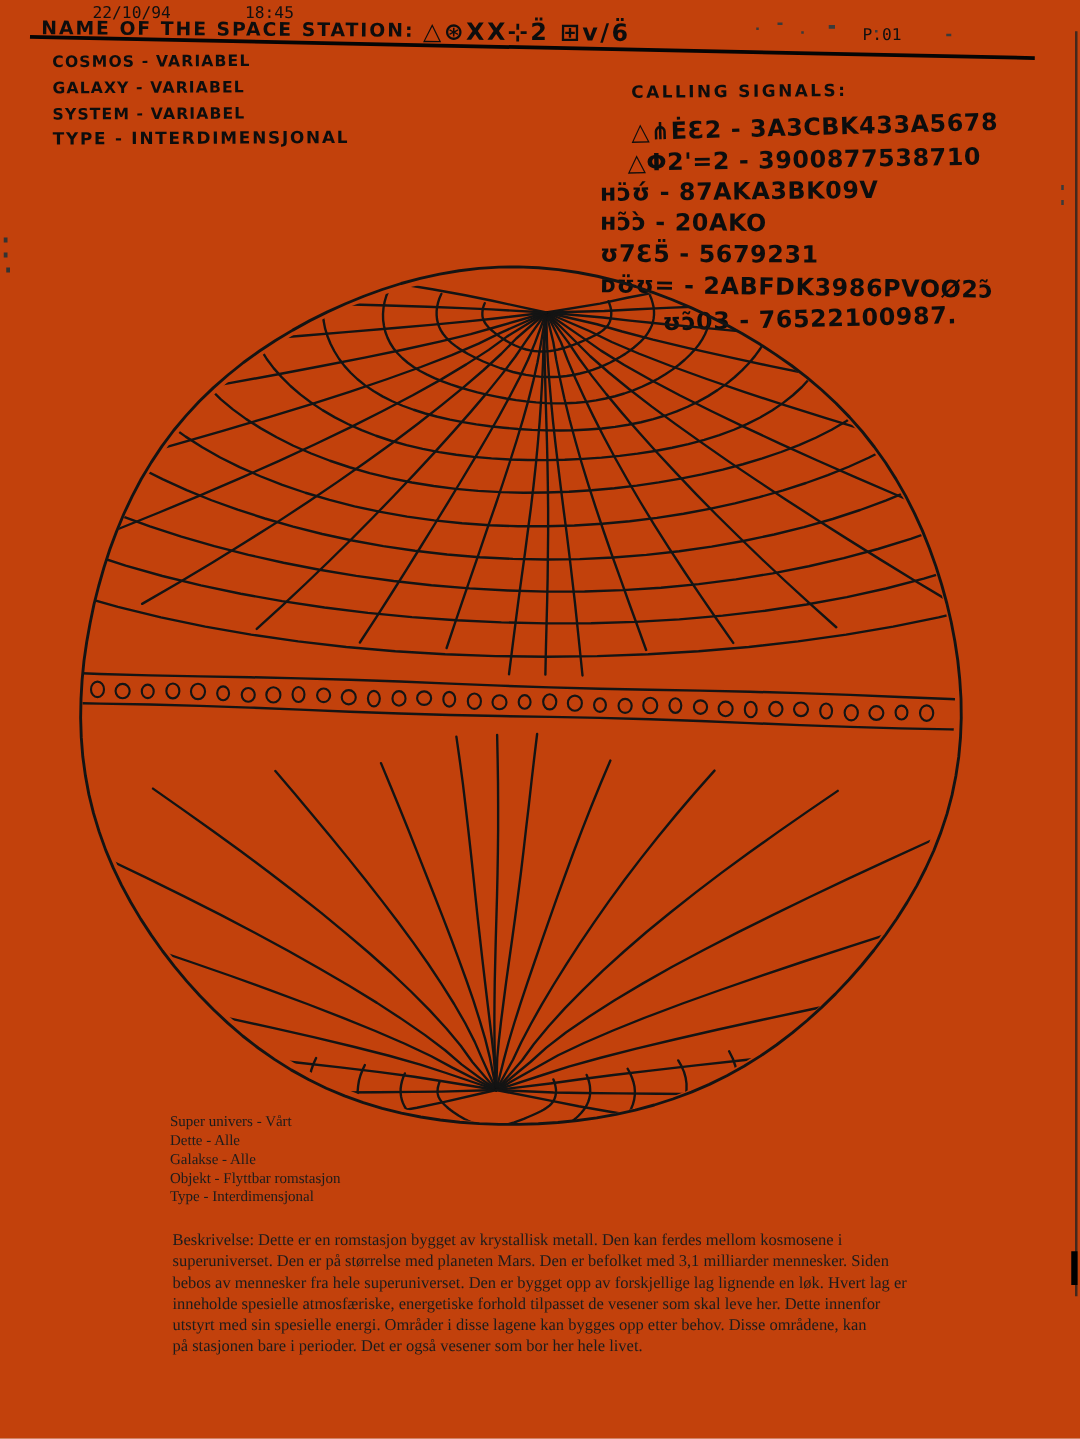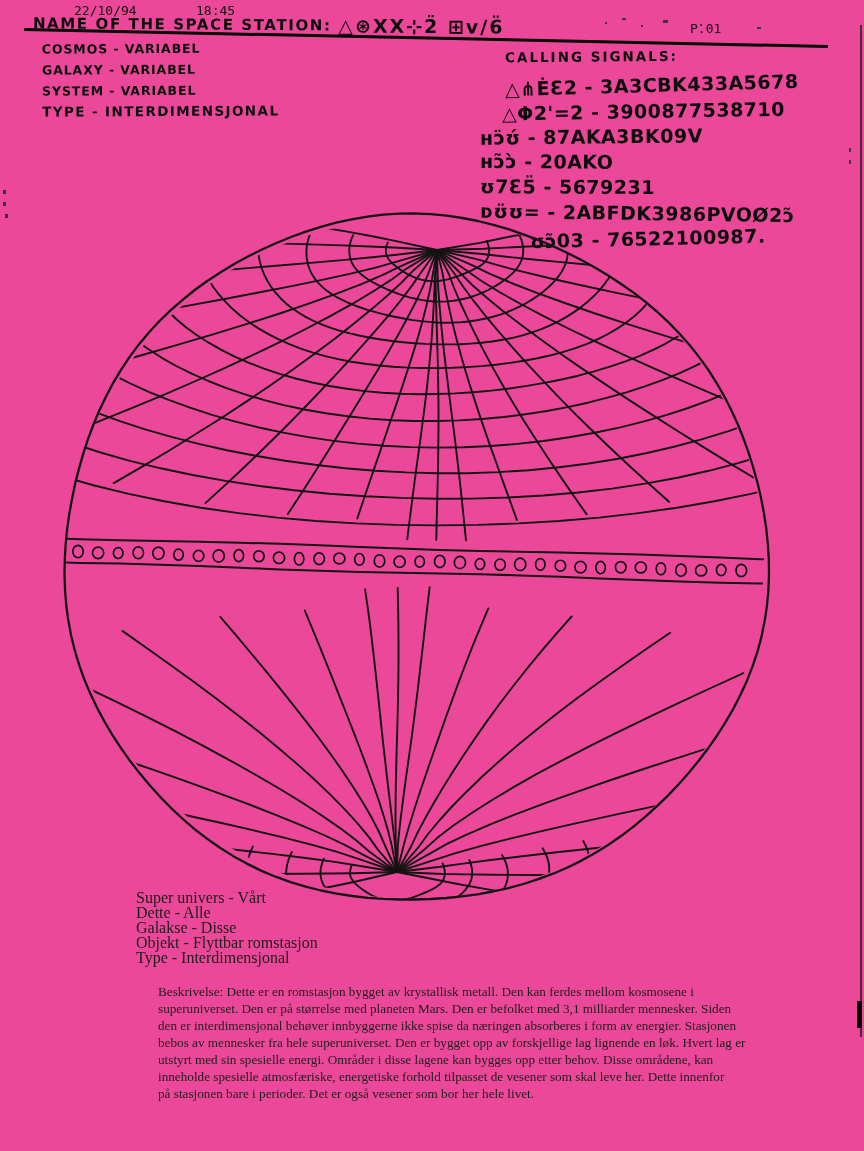--- a/index.html
+++ b/index.html
@@ -1,16 +1,16 @@
 <!DOCTYPE html>
 <html><head>
 <meta charset="utf-8">
 <style>
   html,body{margin:0;padding:0;background:#e8e8e8;}
-  .page{position:relative;width:864px;height:1151px;background:#ec4899;margin:0 auto;overflow:hidden;
+  .page{position:relative;width:864px;height:1151px;background:#c2410c;margin:0 auto;overflow:hidden;
         font-family:"DejaVu Sans",sans-serif;color:#141414;}
   .abs{position:absolute;white-space:nowrap;}
 
   
   .fax{font-family:"DejaVu Sans Mono",monospace;font-size:13px;color:#101010;}
   .fax-date{left:74px;top:3px;}
   .fax-time{left:196px;top:3px;}
   .fax-pagenum{left:690px;top:21px;}
 
   
@@ -21,44 +21,44 @@
   .title-line{left:33px;top:14px;font-size:15px;letter-spacing:1.6px;font-weight:bold;
               transform:rotate(0.4deg);color:#0d0d0d;}
   .title-glyphs{font-size:19px;letter-spacing:2px;vertical-align:-2px;}
 
   
   .attrs{left:42px;top:38px;font-size:12.5px;line-height:21px;letter-spacing:0.9px;
          font-weight:bold;color:#0d0d0d;transform:rotate(-0.3deg);}
   .attrs .line:nth-child(4){font-size:13.5px;letter-spacing:1.4px;}
 
   
-  .calling{left:480px;top:48px;color:#0d0d0d;}
+  .calling{left:480px;top:65px;color:#0d0d0d;}
   .calling-heading{margin-left:25px;font-size:13.5px;letter-spacing:2px;font-weight:bold;
                    transform:rotate(-0.5deg);}
   .signals{margin-top:9px;font-size:19px;line-height:25.5px;letter-spacing:0.5px;font-weight:bold;}
   .signals .line{white-space:nowrap;}
   .signals .line:nth-child(1){margin-left:25px;transform:rotate(-1.6deg);}
   .signals .line:nth-child(2){margin-left:22px;transform:rotate(-1.0deg);}
   .signals .line:nth-child(3){transform:rotate(-0.6deg);}
   .signals .line:nth-child(4){transform:rotate(0.4deg);}
   .signals .line:nth-child(5){transform:rotate(0.3deg);}
   .signals .line:nth-child(6){transform:rotate(0.8deg);}
   .signals .line:nth-child(7){margin-left:50px;transform:rotate(-1.4deg);}
 
   
   #diagram{position:absolute;left:0;top:0;}
 
   
   .info{left:136px;top:890px;font-family:"Liberation Serif","DejaVu Serif",serif;
-        font-size:16px;line-height:15px;color:#1c1c1c;}
+        font-size:12px;line-height:15px;color:#1c1c1c;}
 
   
   .desc{left:138px;top:983px;font-family:"Liberation Serif","DejaVu Serif",serif;
         font-size:13.2px;line-height:17px;color:#1c1c1c;}
-  .desc .line{white-space:nowrap;margin-left:20px;}
+  .desc .line{white-space:nowrap;}
 
   
   .speck{position:absolute;background:#3a3a3a;width:2px;height:2px;}
   .edge-line{position:absolute;left:860px;top:25px;width:2px;height:1012px;background:#222;opacity:.8;}
   .edge-blob{position:absolute;left:857px;top:1001px;width:5px;height:27px;background:#000;}
   .ldot{position:absolute;left:3px;width:3px;height:4px;background:#333;}
 </style>
 </head>
 <body>
 
@@ -209,33 +209,32 @@
         <ellipse cx="721.2" cy="570.0523114962898" rx="4.729334241150386" ry="5.5815031064442895" fill="none" stroke="#141414" stroke-width="1.7"></ellipse>
         <ellipse cx="741.3000000000001" cy="570.4935794471957" rx="5.291954404653172" ry="6.1604103118307405" fill="none" stroke="#141414" stroke-width="1.7"></ellipse>
       </g>
       <path d="M768.8,559.0L769.0,574.5L768.4,590.0L767.0,605.5L764.7,620.8L761.6,636.1L757.6,651.1L752.7,665.9L747.1,680.4L740.6,694.6L733.5,708.5L725.7,721.9L717.4,735.0L708.5,747.8L699.1,760.2L689.3,772.2L679.1,783.8L668.4,795.1L657.3,805.9L645.7,816.4L633.8,826.3L621.4,835.8L608.5,844.7L595.2,853.0L581.5,860.6L567.5,867.5L553.1,873.7L538.3,879.2L523.4,884.0L508.2,888.1L492.9,891.5L477.4,894.3L461.9,896.4L446.3,898.0L430.7,899.0L415.0,899.5L399.3,899.5L383.6,898.9L367.9,897.8L352.2,896.0L336.6,893.6L321.1,890.5L305.7,886.7L290.6,882.1L275.6,876.7L261.0,870.6L246.8,863.6L232.9,855.9L219.6,847.5L206.6,838.4L194.2,828.8L182.3,818.5L170.9,807.8L159.9,796.6L149.5,785.1L139.5,773.1L130.0,760.8L121.0,748.1L112.5,735.1L104.6,721.8L97.2,708.1L90.5,694.1L84.5,679.9L79.3,665.3L74.8,650.5L71.1,635.5L68.3,620.3L66.2,605.0L65.0,589.7L64.5,574.3L64.8,559.0L65.7,543.7L67.2,528.5L69.4,513.4L72.1,498.4L75.2,483.4L79.0,468.6L83.2,453.9L87.9,439.4L93.3,425.0L99.2,410.8L105.8,396.9L113.0,383.2L121.0,369.9L129.6,356.9L138.9,344.4L148.9,332.5L159.5,321.0L170.8,310.1L182.6,299.8L194.8,290.0L207.6,280.8L220.7,272.2L234.2,264.1L247.9,256.5L262.0,249.5L276.4,243.0L291.0,237.0L305.8,231.6L320.9,226.8L336.2,222.7L351.7,219.3L367.4,216.6L383.2,214.7L399.1,213.7L415.0,213.5L430.9,214.2L446.7,215.7L462.4,218.0L477.9,221.0L493.3,224.8L508.4,229.2L523.3,234.3L537.9,239.8L552.3,245.9L566.5,252.5L580.4,259.5L594.0,267.0L607.4,275.0L620.4,283.5L633.2,292.4L645.5,301.9L657.4,312.0L668.8,322.6L679.6,333.7L689.9,345.4L699.5,357.6L708.5,370.2L716.8,383.3L724.5,396.7L731.5,410.5L737.9,424.5L743.6,438.8L748.8,453.3L753.4,468.0L757.5,482.8L761.0,497.8L763.9,513.0L766.2,528.2L767.8,543.6L768.8,559.0" fill="none" stroke="#141414" stroke-width="2.3" stroke-linecap="round" stroke-linejoin="round"></path>
     </svg>
 
   <div class="abs info">
 
   <div class="line">Super univers - Vårt</div>
       <div class="line">Dette - Alle</div>
-      <div class="line">Galakse - Disse</div>
+      <div class="line">Galakse - Alle</div>
       <div class="line">Objekt - Flyttbar romstasjon</div>
       <div class="line">Type - Interdimensjonal</div>
     </div>
 
   <div class="abs desc">
 
   <div class="line">Beskrivelse: Dette er en romstasjon bygget av krystallisk metall. Den kan ferdes mellom kosmosene i</div>
       <div class="line">superuniverset. Den er på størrelse med planeten Mars. Den er befolket med 3,1 milliarder mennesker. Siden</div>
-      <div class="line">den er interdimensjonal behøver innbyggerne ikke spise da næringen absorberes i form av energier. Stasjonen</div>
       <div class="line">bebos av mennesker fra hele superuniverset.  Den er bygget opp av forskjellige lag lignende en løk. Hvert lag er</div>
+      <div class="line">inneholde spesielle atmosfæriske, energetiske forhold tilpasset de vesener som skal leve her. Dette innenfor</div>
       <div class="line">utstyrt med sin spesielle energi. Områder i disse lagene kan bygges opp etter behov.  Disse områdene, kan</div>
-      <div class="line">inneholde spesielle atmosfæriske, energetiske forhold tilpasset de vesener som skal leve her. Dette innenfor</div>
       <div class="line">på stasjonen bare i perioder. Det er også vesener som bor her hele livet.</div>
     </div>
 
   <div class="edge-line"></div>
   <div class="edge-blob"></div>
   <div class="ldot" style="top:190px"></div>
   <div class="ldot" style="top:202px"></div>
   <div class="ldot" style="top:214px;left:5px"></div>
   <div class="speck" style="left:605px;top:22px"></div>
   <div class="speck" style="left:622px;top:18px;width:4px"></div>

